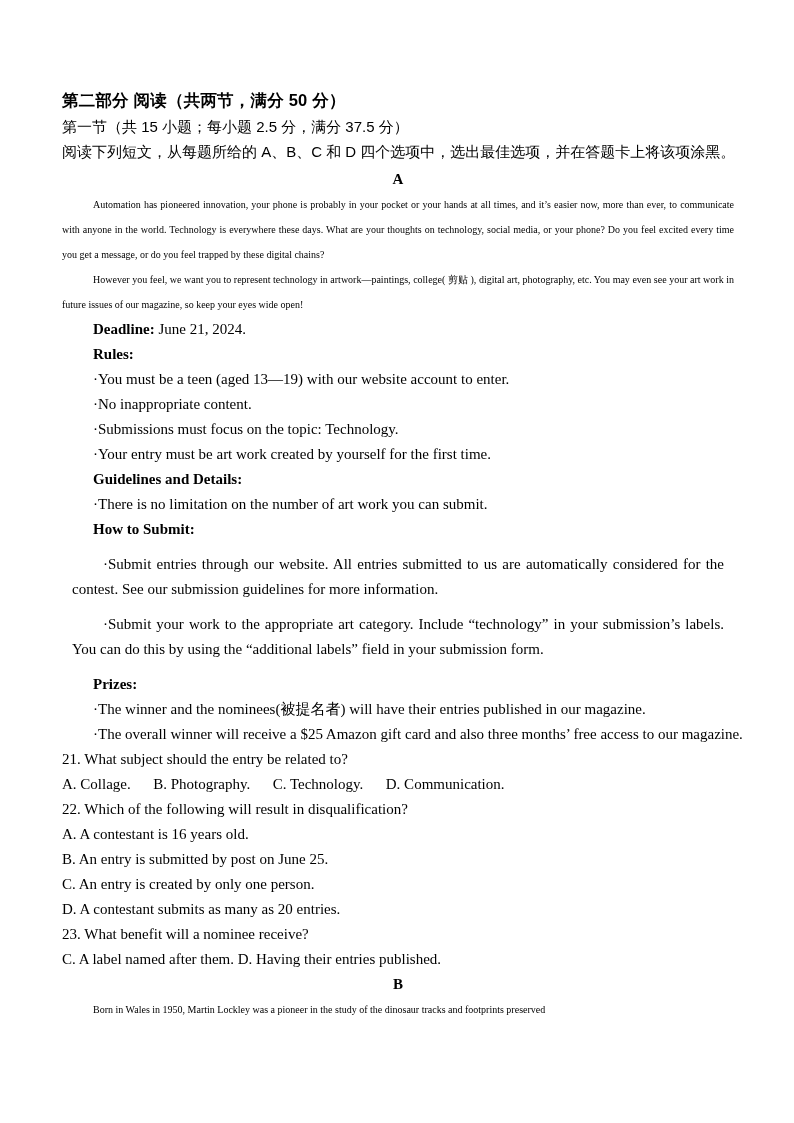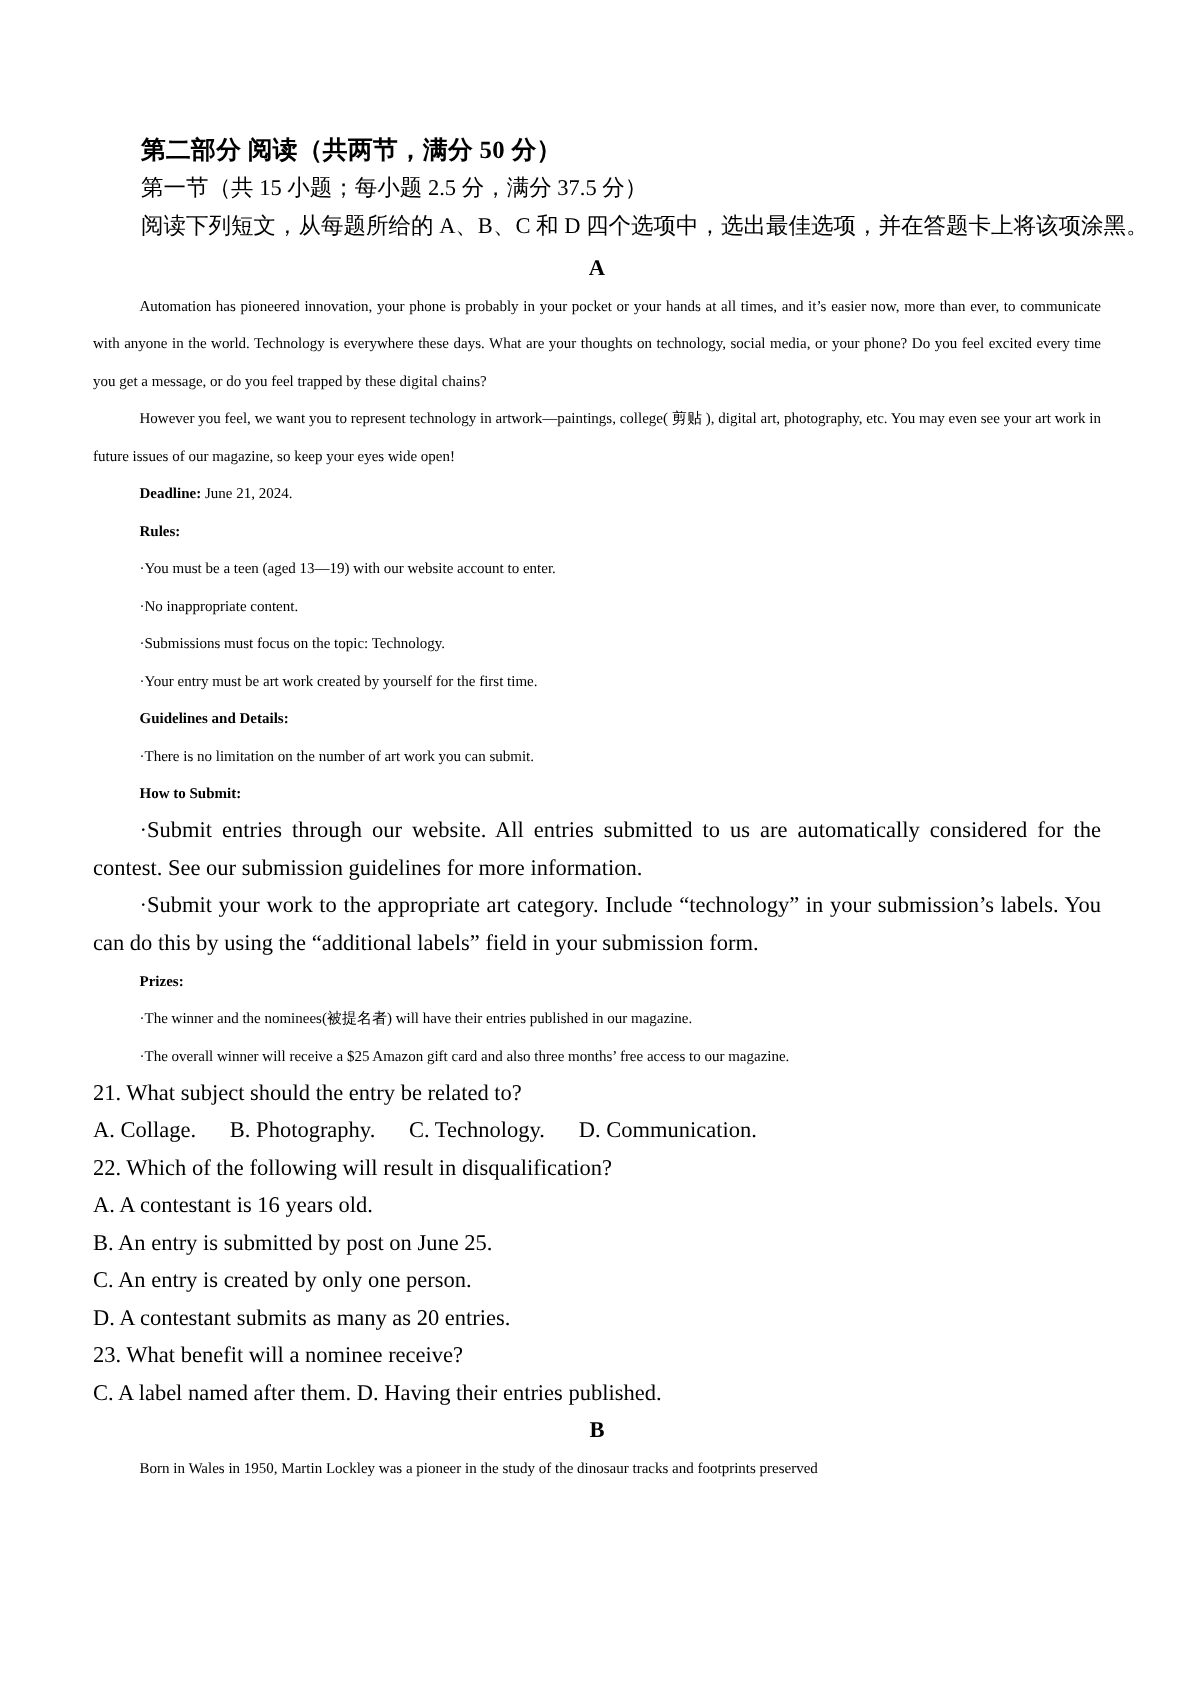--- a/index.html
+++ b/index.html
@@ -72,52 +72,51 @@
     text-align: justify;
     text-justify: inter-word;
     text-indent: 31px;
   }
   .para-last {           
     text-align: justify;
   }
 
   
   .line {
-    font-size: 10px;
+    font-size: 15px;
     line-height: 25px;
     margin: 0;
     white-space: nowrap;
   }
   .line.ind1 { padding-left: 31px; }
 
   .bold { font-weight: bold; }
   .bullet-wrap {
     font-size: 15px;
     line-height: 25px;
-    margin: 0;
+    margin: 10px;
     text-indent: 31px;
     text-align: justify;
   }
 
   
   .q-stem {
     font-size: 15px;
     line-height: 25px;
     margin: 0;
     white-space: nowrap;
   }
   .q-opts {
     font-size: 15px;
     line-height: 25px;
     margin: 0;
     white-space: pre;
   }
   .cjk {
-    font-family: Liberation Serif, serif;
-    margin-left: 32px;
+    font-family: Liberation Sans, sans-serif;
   }
 </style>
 </head>
 <body>
 
 <div class="page">
   <div class="content">
 
     <p class="sec-title cjk">第二部分  阅读（共两节，满分 50 分）</p>
 

